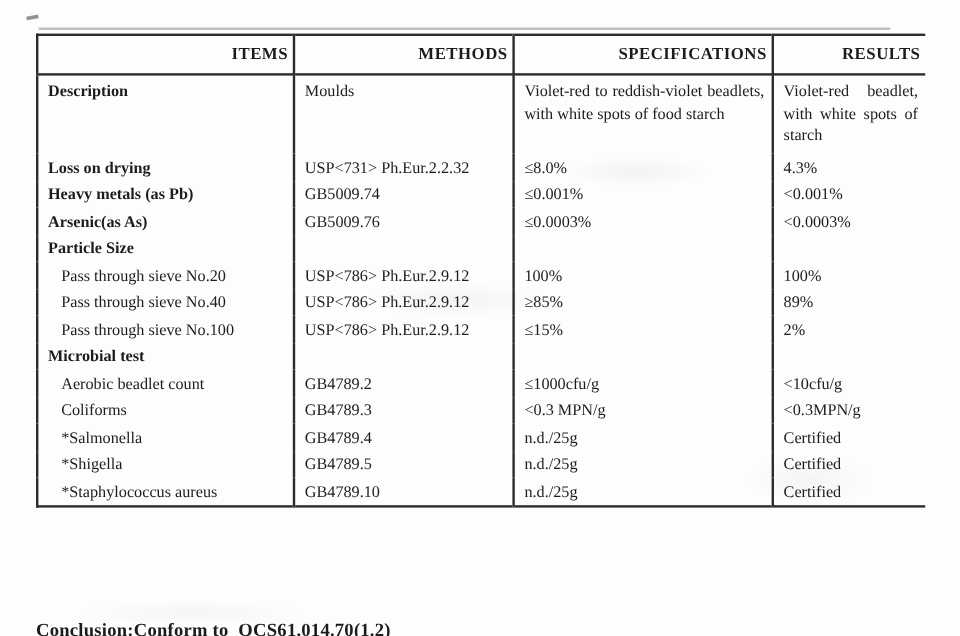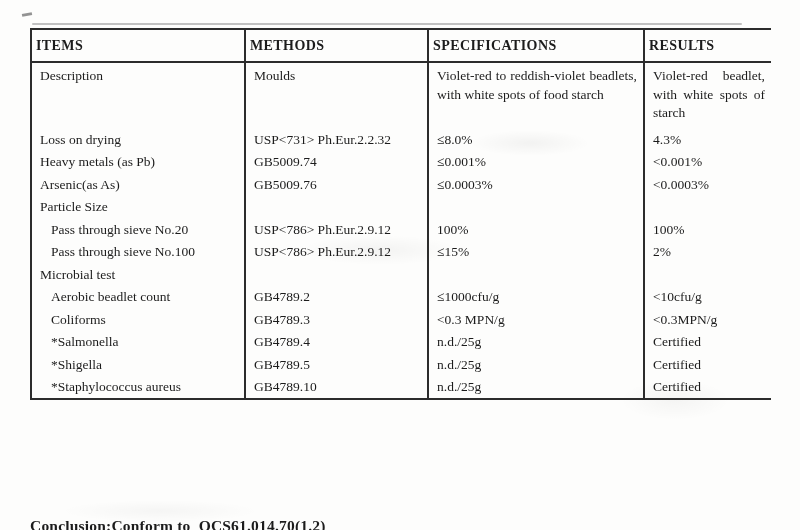--- a/index.html
+++ b/index.html
@@ -69,41 +69,41 @@
     border-right: 2px solid #2c2c2c;
     overflow: visible;
   }
   th.last, td.last { border-right: none; }
 
   thead th {
     border-bottom: 2px solid #2c2c2c;
     height: 31px;
     font-size: 14px;
     font-weight: bold;
-    text-align: left;
+    text-align: right;
     letter-spacing: 0.4px;
     padding: 0 4px;
   }
 
   tbody td {
     height: 22.5px;
     font-size: 13.5px;
     line-height: 17px;
     padding: 0 6px 0 8px;
     vertical-align: middle;
     white-space: nowrap;
   }
   tbody tr.tall td {
     height: 61px;
     vertical-align: top;
     padding-top: 4px;
     line-height: 18.5px;
     white-space: normal;
   }
-  td.bold { font-weight: normal; }
+  td.bold { font-weight: bold; }
   td.indent { padding-left: 19px; }
   td.justify { text-align: justify; }
 
   .conclusion {
     position: absolute;
     left: 30px;
     top: 477px;
     font-size: 15.5px;
     font-weight: bold;
     white-space: pre;
@@ -168,20 +168,26 @@
           <td></td>
           <td class="last"></td>
         </tr>
         <tr>
           <td class="indent">Pass through sieve No.20</td>
           <td>USP&lt;786&gt; Ph.Eur.2.9.12</td>
           <td>100%</td>
           <td class="last">100%</td>
         </tr>
         <tr>
+          <td class="indent">Pass through sieve No.40</td>
+          <td>USP&lt;786&gt; Ph.Eur.2.9.12</td>
+          <td>≥85%</td>
+          <td class="last">89%</td>
+        </tr>
+        <tr>
           <td class="indent">Pass through sieve No.100</td>
           <td>USP&lt;786&gt; Ph.Eur.2.9.12</td>
           <td>≤15%</td>
           <td class="last">2%</td>
         </tr>
         <tr>
           <td class="bold">Microbial test</td>
           <td></td>
           <td></td>
           <td class="last"></td>

